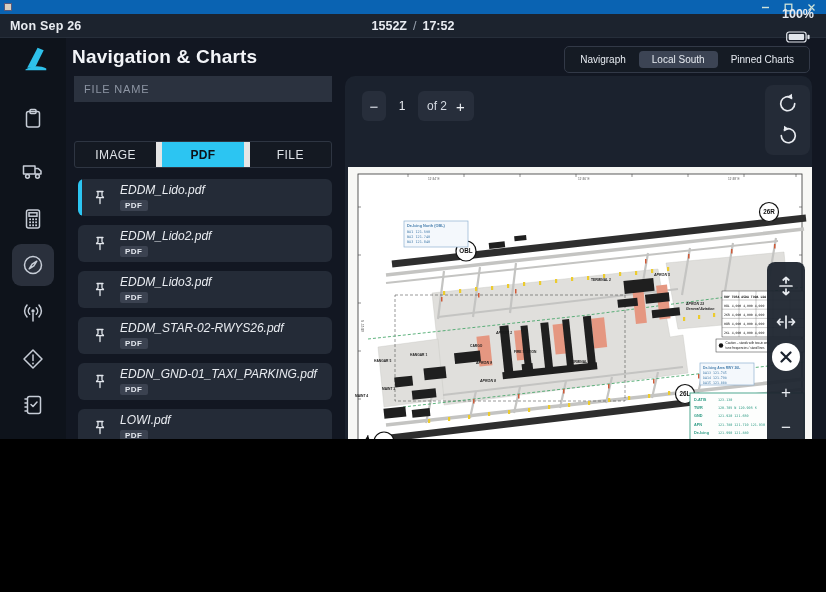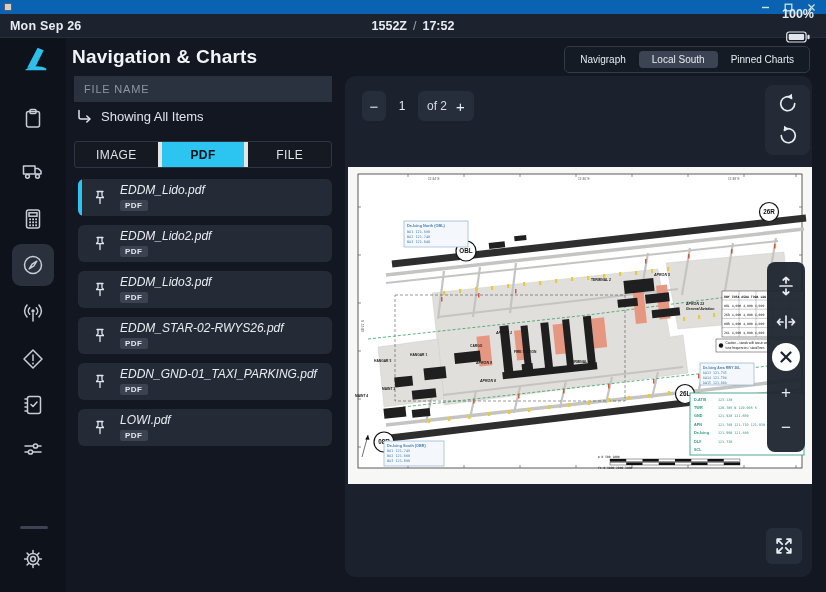--- a/index.html
+++ b/index.html
@@ -1,17 +1,17 @@
 <!DOCTYPE html>
 <html><head>
 <meta charset="utf-8">
 <style>
   html,body{margin:0;padding:0;background:#000;}
   *{box-sizing:border-box;font-family:"Liberation Sans",sans-serif;}
-  .screen{position:relative;width:826px;height:592px;background:#121722;overflow:hidden;}
+  .screen{position:relative;width:826px;height:439px;background:#121722;overflow:hidden;}
 
   
   .titlebar{position:absolute;left:0;top:0;width:826px;height:14px;background:#0a63b2;display:flex;align-items:center;}
   .app-icon{width:8px;height:8px;margin-left:4px;background:#d8cfc0;border:1px solid #5a5a7a;}
   .win-controls{margin-left:auto;display:flex;align-items:center;gap:14px;padding-right:10px;}
   .win-btn{width:9px;height:9px;display:flex;align-items:center;justify-content:center;cursor:default;}
   .win-btn svg{display:block;}
 
   
   .statusbar{position:absolute;left:0;top:14px;width:826px;height:24px;background:#1c232e;border-bottom:1px solid #262e3a;display:flex;align-items:center;color:#e8ebf0;font-size:12.5px;font-weight:700;}
@@ -28,21 +28,21 @@
   .nav-icon.active{background:#2a303c;}
   .side-divider{position:absolute;left:20px;top:488px;width:28px;height:3px;border-radius:2px;background:#3c4452;}
 
   
   .left-panel{position:absolute;left:66px;top:0;width:279px;height:554px;}
   .panel-title{position:absolute;left:6px;top:8px;margin:0;color:#f2f4f8;font-size:19px;font-weight:700;letter-spacing:.2px;}
   .search-input{position:absolute;left:8px;top:38px;width:258px;height:26px;background:#2b323f;border:none;border-radius:0;color:#e8ebf0;font-size:11px;letter-spacing:.8px;padding:0 10px;outline:none;}
   .search-input::placeholder{color:#8d95a3;}
   .showing-row{position:absolute;left:10px;top:70px;display:flex;align-items:center;gap:8px;color:#dfe3ea;font-size:13px;}
   .seg-tabs{position:absolute;left:8px;top:103px;width:258px;height:27px;display:flex;border:1px solid #2e3542;border-radius:3px;overflow:hidden;background:#141922;}
-  .seg-tab{flex:1;display:flex;align-items:center;justify-content:center;font-size:12px;color:#dfe3e8;letter-spacing:.4px;border-right:4px solid #e5e5e5;cursor:default;}
+  .seg-tab{flex:1;display:flex;align-items:center;justify-content:center;font-size:12px;color:#dfe3e8;letter-spacing:.4px;border-right:6px solid #e5e5e5;cursor:default;}
   .seg-tab:last-child{border-right:none;}
   .seg-tab.active{background:#2cc5f2;color:#0d1218;font-weight:700;}
   .file-list{position:absolute;left:12px;top:141px;width:254px;}
   .file-item{position:relative;height:37px;margin-bottom:9px;background:#242b37;border-radius:6px;display:flex;align-items:center;padding-left:12px;overflow:hidden;}
   .file-item.selected::before{content:"";position:absolute;left:0;top:0;bottom:0;width:4px;background:#2cc5f2;}
   .file-pin{margin-right:10px;display:flex;}
   .file-meta{display:flex;flex-direction:column;justify-content:center;}
   .file-name{color:#e9ecf1;font-size:12px;line-height:13px;font-style:italic;}
   .file-badge{align-self:flex-start;margin-top:3px;background:#3b4250;color:#e3e7ee;font-size:8px;font-weight:700;letter-spacing:.5px;padding:1px 5px;border-radius:2px;line-height:9px;}
 
@@ -211,29 +211,20 @@
           <circle cx="12" cy="12" r="5.6"></circle>
             <circle cx="12" cy="12" r="2.4"></circle>
           <path d="M12 3.6 v2.4 M12 18 v2.4 M3.6 12 h2.4 M18 12 h2.4 M6.1 6.1 l1.7 1.7 M16.2 16.2 l1.7 1.7 M17.9 6.1 l-1.7 1.7 M7.8 16.2 l-1.7 1.7"></path>
         </svg>
       </div>
     </nav>
 
     <section class="left-panel">
       <h1 class="panel-title">Navigation &amp; Charts</h1>
       <input class="search-input" type="text" placeholder="FILE NAME" style="">
-      <div class="showing-row">
-        <span>
-          <svg width="17" height="17" viewBox="0 0 17 17" fill="none" stroke="#dfe3ea" stroke-width="1.5" stroke-linecap="round" stroke-linejoin="round">
-            <path d="M3 2.5 V9 a2 2 0 0 0 2 2 H13.5"></path>
-              <polyline points="10.8,8 14,11 10.8,14"></polyline>
-          </svg>
-        </span>
-        <span>Showing All Items</span>
-      </div>
       <div class="seg-tabs">
         <div class="seg-tab">IMAGE</div>
         <div class="seg-tab active">PDF</div>
         <div class="seg-tab">FILE</div>
       </div>
       <div class="file-list">
 
         <div class="file-item selected">
           <span class="file-pin">
             <svg width="20" height="20" viewBox="0 0 20 20" fill="none" stroke="#e2e6ec" stroke-width="1.3" stroke-linecap="round" stroke-linejoin="round">

